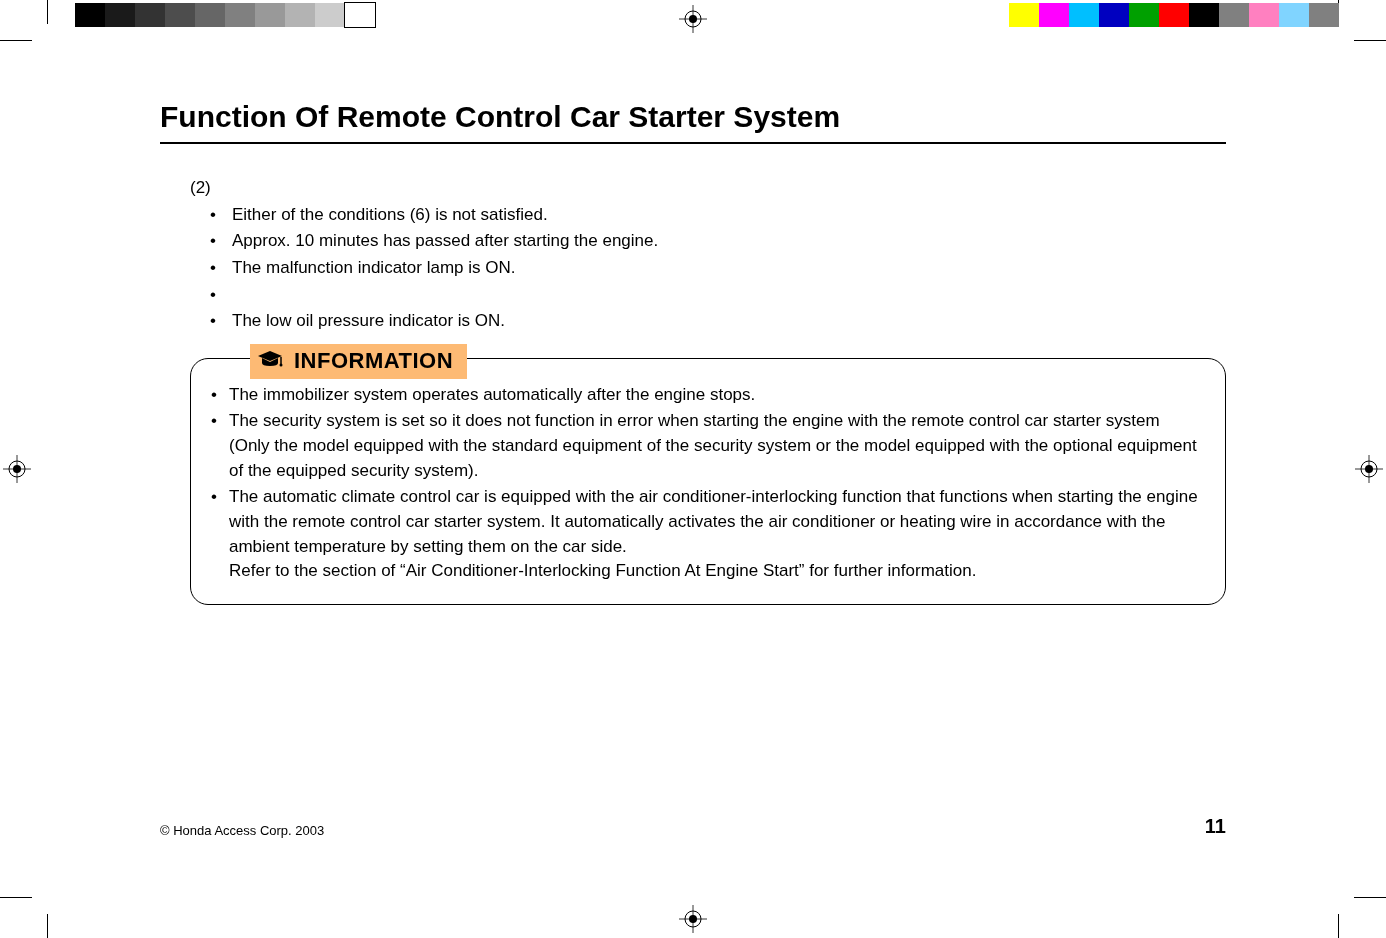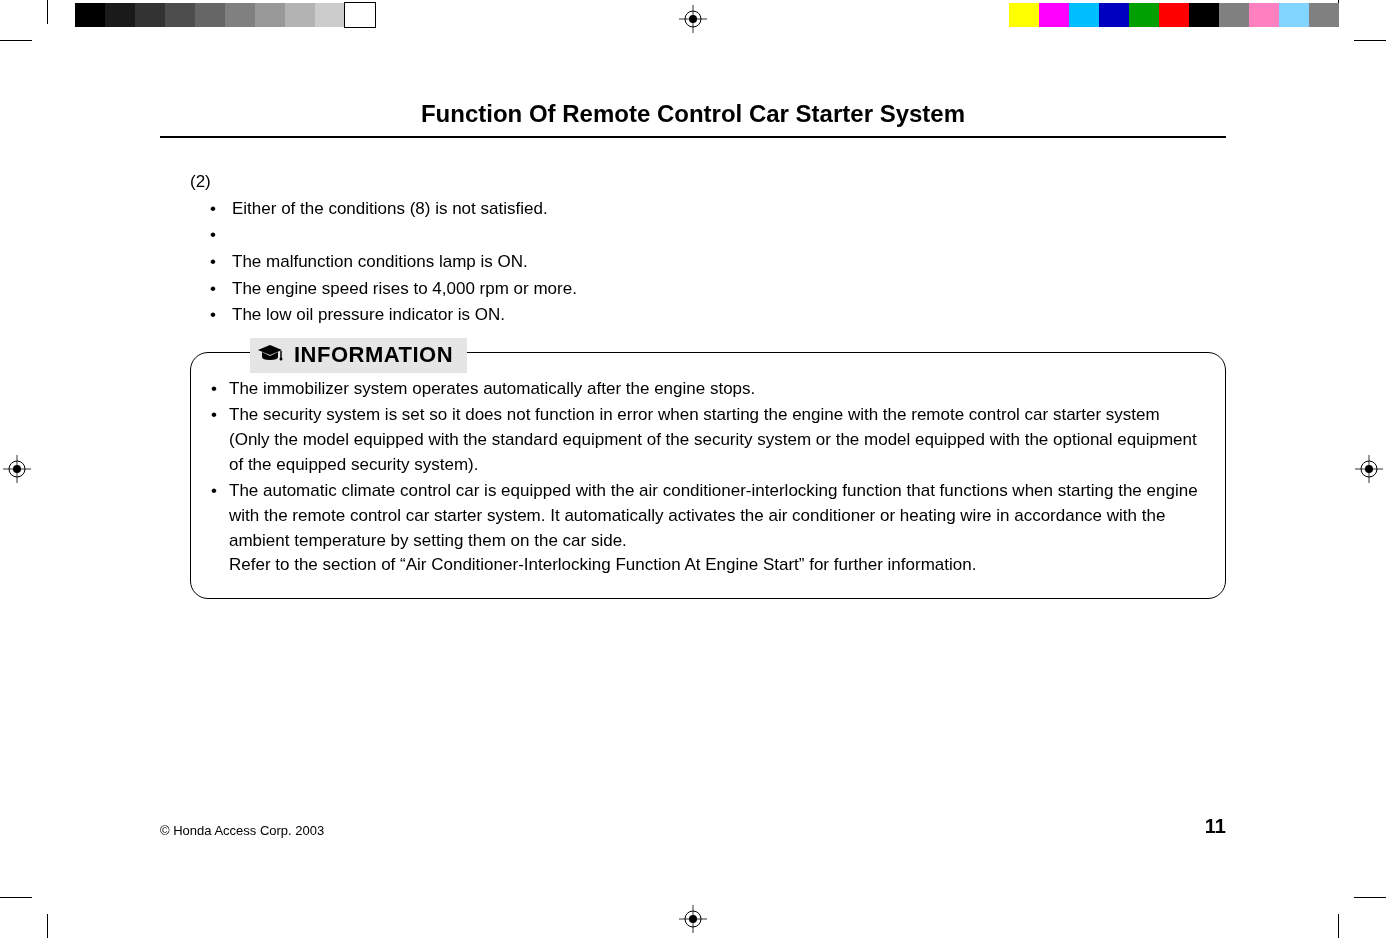--- a/index.html
+++ b/index.html
@@ -64,22 +64,22 @@
 
     
     .page {
       position: absolute;
       top: 100px;
       left: 160px;
       right: 160px;
       bottom: 100px;
     }
     .page-title {
-      text-align: center;
-      font-size: 24px;
+      text-align: left;
+      font-size: 30px;
       font-weight: bold;
       margin-bottom: 8px;
     }
     .title-rule {
       border: none;
       border-top: 2px solid #000;
       margin-bottom: 32px;
     }
     .content {
       padding-left: 30px;
@@ -104,21 +104,21 @@
       flex-shrink: 0;
     }
     .info-wrapper {
       margin-top: 24px;
       position: relative;
     }
     .info-header {
       position: absolute;
       top: -14px;
       left: 60px;
-      background: #e5e5e5;
+      background: #fdba74;
       padding: 0 14px 0 6px;
       display: flex;
       align-items: center;
       gap: 10px;
       z-index: 2;
     }
     .info-header .icon {
       font-size: 24px;
     }
     .info-header .label {
@@ -231,32 +231,32 @@
 <div class="page">
   <div class="page-title">Function Of Remote Control Car Starter System</div>
   <hr class="title-rule">
 
   <div class="content">
     <div class="num-item">
       <span class="num">(2)</span>
     </div>
     <div class="bul-item">
       <span class="bul">•</span>
-      <span>Either of the conditions (8) is not satisfied.</span>
-    </div>
-    <div class="bul-item">
-      <span class="bul">•</span>
-    </div>
-    <div class="bul-item">
-      <span class="bul">•</span>
-      <span>The malfunction conditions lamp is ON.</span>
-    </div>
-    <div class="bul-item">
-      <span class="bul">•</span>
-      <span>The engine speed rises to 4,000 rpm or more.</span>
+      <span>Either of the conditions (6) is not satisfied.</span>
+    </div>
+    <div class="bul-item">
+      <span class="bul">•</span>
+      <span>Approx. 10 minutes has passed after starting the engine.</span>
+    </div>
+    <div class="bul-item">
+      <span class="bul">•</span>
+      <span>The malfunction indicator lamp is ON.</span>
+    </div>
+    <div class="bul-item">
+      <span class="bul">•</span>
     </div>
     <div class="bul-item">
       <span class="bul">•</span>
       <span>The low oil pressure indicator is ON.</span>
     </div>
 
     <div class="info-wrapper">
       <div class="info-header">
         <span class="icon">
           <svg width="28" height="20" viewBox="0 0 28 20">

